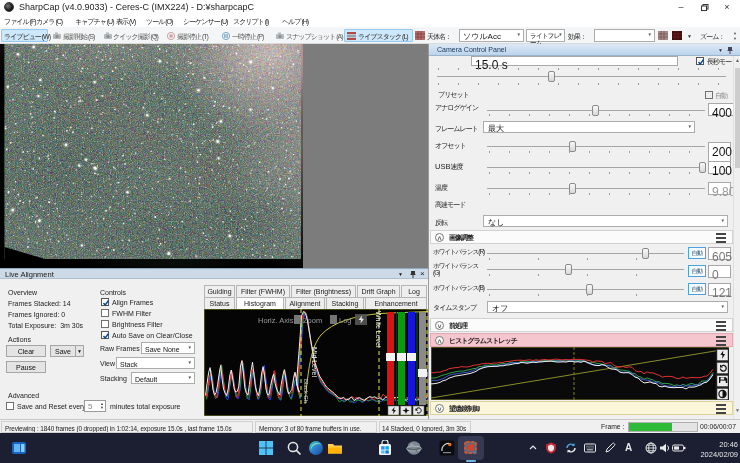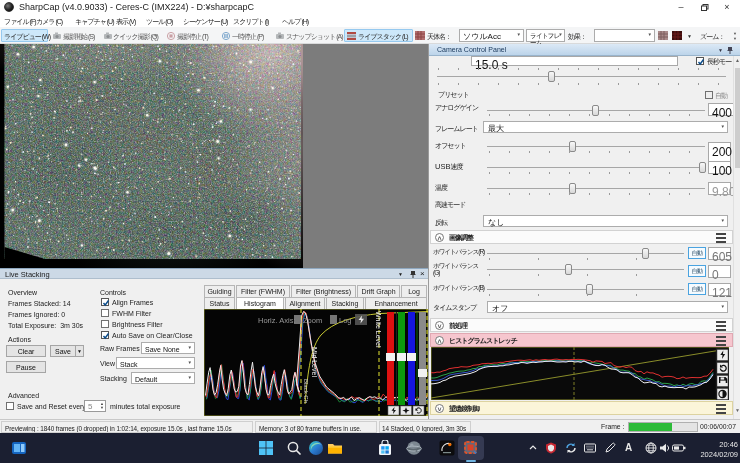--- a/index.html
+++ b/index.html
@@ -977,21 +977,21 @@
   <div class="cb" style="left:276px;top:47px;background:#eee"></div>
   <span class="lab jp2" style="left:286px;top:48px;color:#8a8a8a">自動</span>
 
   <span class="lab jp2" style="left:6px;top:60px">アナログゲイン</span>
   <div class="track" style="left:58px;top:66px;width:218px"></div>
   <div class="thumb" style="left:163px;top:61px"></div>
   <div class="ticks" style="left:60px;top:70px;width:216px"></div>
   <div class="vbox" style="left:279px;top:59px;width:29px;height:13px">400</div>
 
   <span class="lab jp2" style="left:6px;top:81px">フレームレート</span>
-  <div class="combo" style="left:54px;top:77px;width:245px;height:12px;padding:3px 0 0 4px">最大<span class="ar">▼</span></div>
+  <div class="combo" style="left:54px;top:77px;width:212px;height:12px;padding:3px 0 0 4px">最大<span class="ar">▼</span></div>
 
   <span class="lab jp2" style="left:6px;top:98px">オフセット</span>
   <div class="track" style="left:58px;top:102px;width:218px"></div>
   <div class="thumb" style="left:140px;top:97px"></div>
   <div class="ticks" style="left:60px;top:107px;width:216px"></div>
   <div class="vbox" style="left:279px;top:98px;width:23px;height:20px">200</div>
 
   <span class="lab" style="left:6px;top:119px">USB<span class="jp2">速度</span></span>
   <div class="track" style="left:58px;top:123px;width:218px"></div>
   <div class="thumb" style="left:270px;top:118px"></div>
@@ -1088,21 +1088,21 @@
 
   <div class="abs" style="left:304px;top:12px;width:8px;height:363px;background:#f0f0f0;border-left:1px solid #e0e0e0">
     <span class="tx" style="left:1px;top:2px;font-size:5px;color:#666">▲</span>
     <div class="abs" style="left:1px;top:12px;width:6px;height:100px;background:#cdcdcd"></div>
     <span class="tx" style="left:1px;top:352px;font-size:5px;color:#666">▼</span>
   </div>
 </div>
 
 <div class="abs" id="lstack">
   <div class="abs" id="lsbar">
-      <span class="ls" style="left:5px;top:2px;font-size:7.5px">Live Stacking</span>
+      <span class="ls" style="left:5px;top:2px;font-size:7.5px">Live Alignment</span>
    <span class="ls" style="left:398px;top:3px;font-size:5px">▼</span>
    <svg class="abs" style="left:410px;top:2px" width="6" height="7">
         <path d="M1 0 h4 v3 l1 1 H0 l1-1z" fill="#333"></path>
         <line x1="3" y1="4" x2="3" y2="7" stroke="#333" stroke-width="1"></line>
       </svg>
    <span class="ls" style="left:420px;top:1px;font-size:8px">×</span>
   </div>
   <span class="ls" style="left:8px;top:21px">Overview</span>
   <span class="ls" style="left:8px;top:32px">Frames Stacked: 14</span>
   <span class="ls" style="left:8px;top:43px">Frames Ignored: 0</span>

